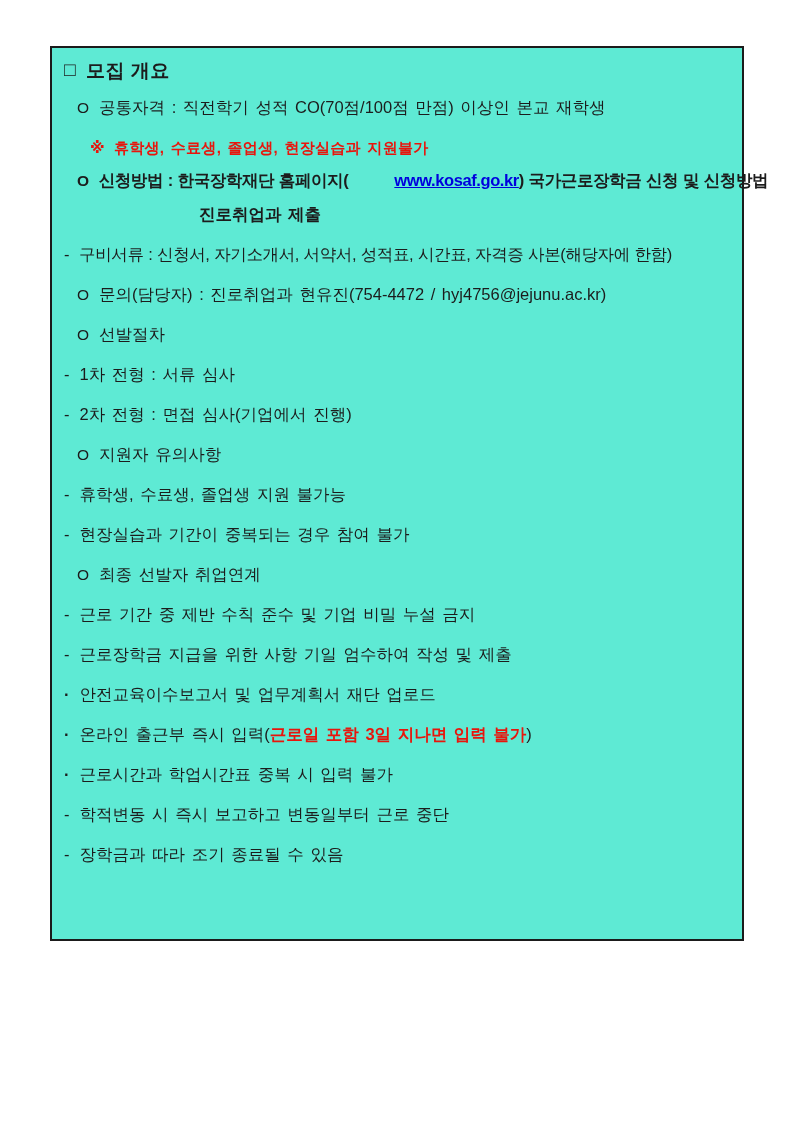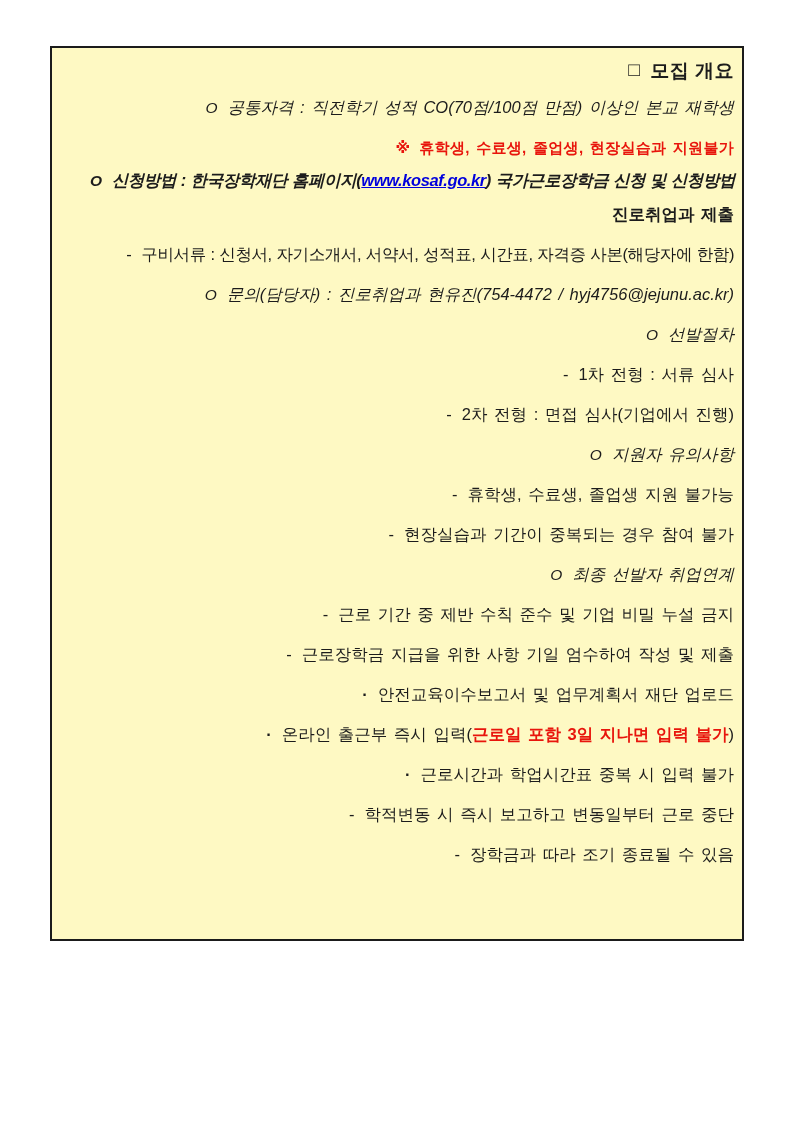--- a/index.html
+++ b/index.html
@@ -16,22 +16,21 @@
     position:relative;
     overflow:hidden;
   }
   .box{
     position:absolute;
     left:50px;top:46px;
     width:694px;height:895px;
     box-sizing:border-box;
     border:2px solid #1b1b1b;
     padding:10px 8px 0 12px;
-    background:#fef9c3;
-    text-align:right;
+    background:#5eead4;
   }
   .title{
     font-size:19px;
     font-weight:700;
     line-height:22px;
     letter-spacing:.5px;
     margin:2px 0 16px 0;
     white-space:nowrap;
   }
   .title .sq{
@@ -40,23 +39,23 @@
     transform:translateY(-1px);
   }
   .ln{
     font-size:16.5px;
     line-height:19px;
     margin-bottom:21px;
     white-space:nowrap;
     word-spacing:2px;
   }
   .ln .bullet{display:inline-block;}
-  .o{margin-left:26px;font-style:italic;}
+  .o{margin-left:13px;}
   .o .bullet{margin-right:10px;font-size:15.5px;}
-  .dash{margin-left:24px;}
+  .dash{}
   .dash .bullet{margin-right:10px;}
   .dot{}
   .dot .bullet{margin-right:10px;font-weight:700;}
   .note{
     margin-left:26px;
     font-size:15px;
     font-weight:700;
     color:var(--red);
     letter-spacing:.3px;
     margin-bottom:14px;
@@ -67,20 +66,21 @@
   .bold{font-weight:700;}
   .tight{letter-spacing:-0.4px;word-spacing:.5px;}
   .mb15{margin-bottom:15px;}
   .s-bold{font-weight:700;}
   .s-red{color:var(--red);font-weight:700;}
   .s-link{
     color:var(--link);
     font-weight:700;
     text-decoration:underline;
     cursor:pointer;
+    padding-left:46px;
   }
 </style>
 </head>
 <body>
 
 <div class="box">
   <div class="title">
     <span class="sq">□</span><span>모집 개요</span>
   </div>
   <div id="lines">

